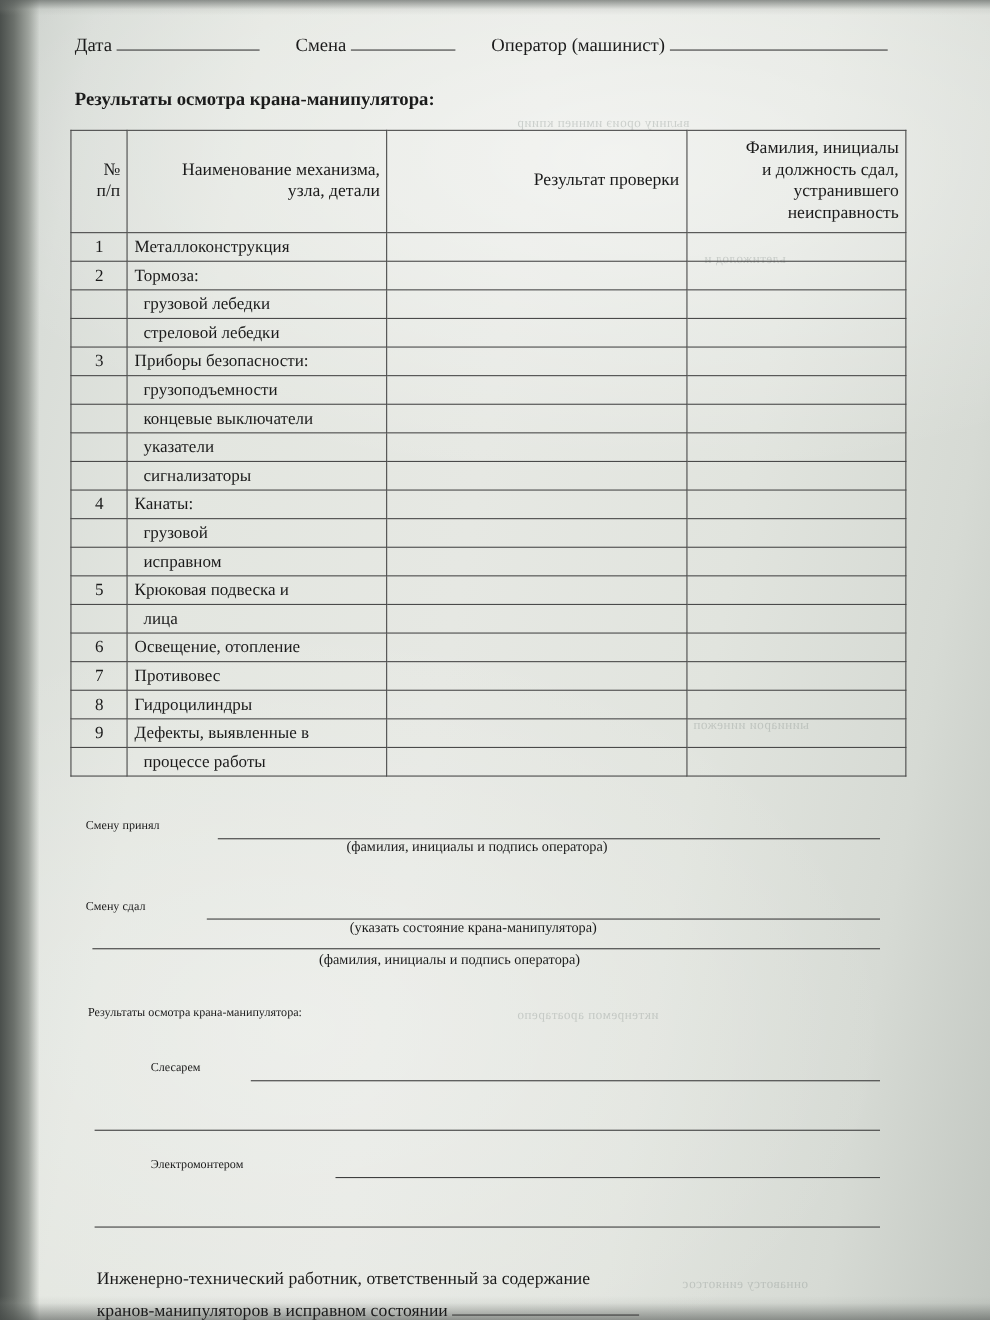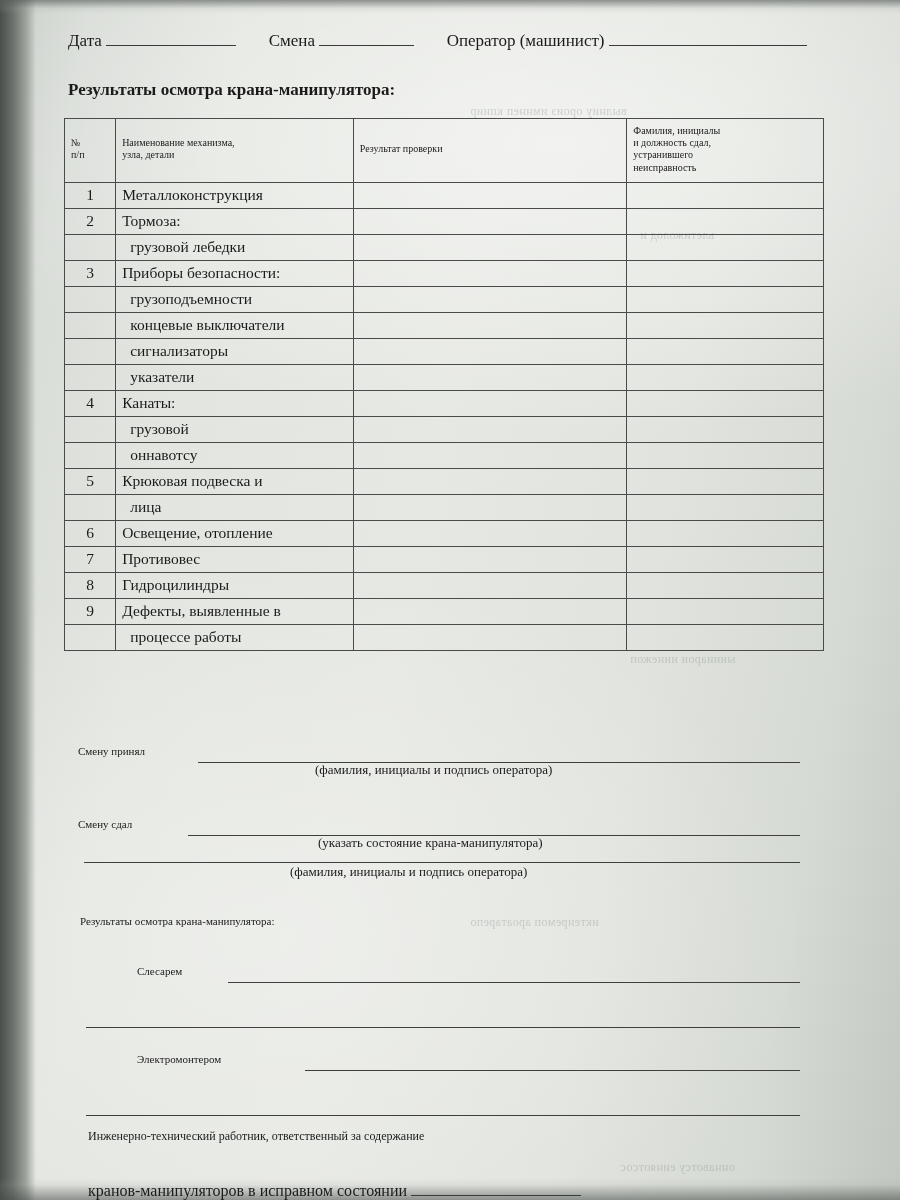--- a/index.html
+++ b/index.html
@@ -90,42 +90,42 @@
     font-size: 15.5px;
   }
   #tbl td, #tbl th {
     border: 1px solid #4a4a4a;
     padding: 1px 6px;
     vertical-align: middle;
     background: transparent;
     font-weight: normal;
   }
   #tbl thead th {
-    text-align: left;
+    text-align: right;
     line-height: 1.22;
     padding: 6px 6px 8px 6px;
-    font-size: 10px;
+    font-size: 16px;
     margin-top: 48px;
   }
   .c-num  { width: 42px; text-align: center; }
   .c-name { width: 228px; }
   .c-res  { width: 290px; }
   .c-fio  { width: 200px; }
   .cell-h { height: 23px; }
   .indent { padding-left: 14px !important; }
 
   
   .formline { position: absolute; font-size: 11px; white-space: nowrap; }
   .caption  { position: absolute; font-size: 13px; white-space: nowrap; }
   .rule {
     position: absolute;
     border-bottom: 1.1px solid #3f3f3f;
     height: 0;
   }
-  #footer-note { position: absolute; left: 88px; top: 1128px; font-size: 12px; line-height: 1.35; }
+  #footer-note { position: absolute; left: 88px; top: 1152px; font-size: 16px; line-height: 1.35; }
   #footer-cut { position: absolute; left: 88px; top: 1180px; font-size: 16px; white-space: nowrap; }
 </style>
 </head>
 <body>
 
 <div id="page">
   <div id="gutter-left"></div>
   <div id="gutter-top"></div>
   <div id="gutter-bottom"></div>
 
@@ -186,64 +186,70 @@
           <td class="c-res cell-h"></td>
           <td class="c-fio cell-h"></td>
         </tr>
         <tr>
           <td class="c-num cell-h"></td>
           <td class="c-name cell-h indent">грузовой лебедки</td>
           <td class="c-res cell-h"></td>
           <td class="c-fio cell-h"></td>
         </tr>
         <tr>
+          <td class="c-num cell-h"></td>
+          <td class="c-name cell-h indent">стреловой лебедки</td>
+          <td class="c-res cell-h"></td>
+          <td class="c-fio cell-h"></td>
+        </tr>
+        <tr>
           <td class="c-num cell-h">3</td>
           <td class="c-name cell-h">Приборы безопасности:</td>
           <td class="c-res cell-h"></td>
           <td class="c-fio cell-h"></td>
         </tr>
         <tr>
           <td class="c-num cell-h"></td>
           <td class="c-name cell-h indent">грузоподъемности</td>
           <td class="c-res cell-h"></td>
           <td class="c-fio cell-h"></td>
         </tr>
         <tr>
           <td class="c-num cell-h"></td>
           <td class="c-name cell-h indent">концевые выключатели</td>
           <td class="c-res cell-h"></td>
           <td class="c-fio cell-h"></td>
         </tr>
         <tr>
           <td class="c-num cell-h"></td>
+          <td class="c-name cell-h indent">указатели</td>
+          <td class="c-res cell-h"></td>
+          <td class="c-fio cell-h"></td>
+        </tr>
+        <tr>
+          <td class="c-num cell-h"></td>
           <td class="c-name cell-h indent">сигнализаторы</td>
-          <td class="c-res cell-h"></td>
-          <td class="c-fio cell-h"></td>
-        </tr>
-        <tr>
-          <td class="c-num cell-h"></td>
-          <td class="c-name cell-h indent">указатели</td>
           <td class="c-res cell-h"></td>
           <td class="c-fio cell-h"></td>
         </tr>
         <tr>
           <td class="c-num cell-h">4</td>
           <td class="c-name cell-h">Канаты:</td>
           <td class="c-res cell-h"></td>
           <td class="c-fio cell-h"></td>
         </tr>
         <tr>
           <td class="c-num cell-h"></td>
           <td class="c-name cell-h indent">грузовой</td>
           <td class="c-res cell-h"></td>
           <td class="c-fio cell-h"></td>
         </tr>
         <tr>
           <td class="c-num cell-h"></td>
-          <td class="c-name cell-h indent">оннавотсу</td>
+          <td class="c-name cell-h indent">исправном</td>
           <td class="c-res cell-h"></td>
           <td class="c-fio cell-h"></td>
         </tr>
         <tr>
           <td class="c-num cell-h">5</td>
           <td class="c-name cell-h">Крюковая подвеска и</td>
           <td class="c-res cell-h"></td>
           <td class="c-fio cell-h"></td>
         </tr>
         <tr>

